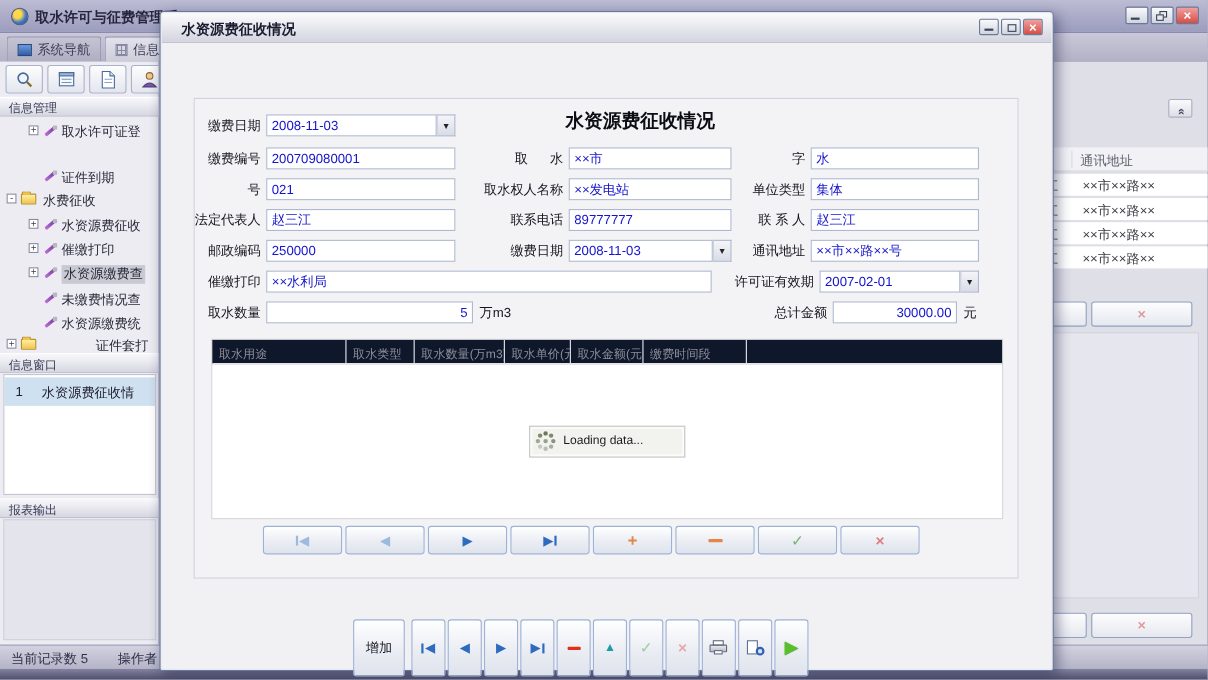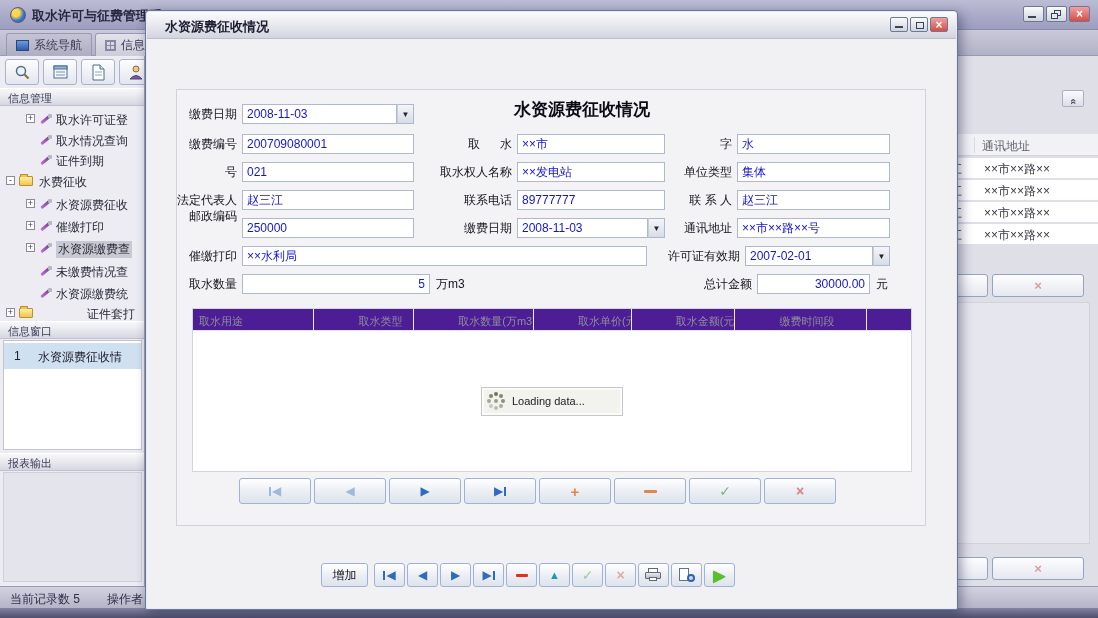--- a/index.html
+++ b/index.html
@@ -114,21 +114,21 @@
     font-size:17px; font-weight:bold; color:#0c0c14; }
   .flabel { position:absolute; height:20px; font-size:12px; color:#14141c; text-align:right; line-height:20px; white-space:pre; }
   .finput { position:absolute; height:20px; border:1px solid #aeb8d0; background:#fff;
     font-family:"Liberation Sans","DejaVu Sans",sans-serif; font-size:12px; color:#1414cc; padding:0 4px; }
   .finput.rt { text-align:right; }
   .combo-arrow { position:absolute; width:17px; height:20px; border:1px solid #aeb8d0; border-left:1px solid #c6cede;
     background:linear-gradient(#f4f5f8,#d8dce6); text-align:center; font-size:8px; color:#23232e; line-height:19px; }
   .funit { position:absolute; height:20px; font-size:12px; color:#14141c; line-height:20px; }
 
   .d-table { position:absolute; left:15px; top:218px; width:720px; height:164px; background:#fff; border:1px solid #d4d4dc; }
-  .d-thead { display:flex; height:22px; background:#4c1d95; border-bottom:1px solid #e2e2e8;gap:38px; }
+  .d-thead { display:flex; height:22px; background:#0f172a; border-bottom:1px solid #e2e2e8; }
   .d-th { font-size:11px; color:#8e8e9a; padding:5px 0 0 6px; border-right:1px solid #ebebf0; overflow:hidden; white-space:nowrap; }
   .d-tbody { position:relative; height:140px; display:flex; align-items:center; justify-content:center; }
   .loading-box { display:flex; align-items:center; gap:8px; width:142px; height:29px;
     border:1px solid #c6c6cc; background:#f2f2ee; box-shadow:inset 0 0 0 2px #fbfbf8; padding-left:10px; }
   .spinner { width:4px; height:4px; border-radius:50%; background:#9aa08e; margin:0 6px 0 2px;
     box-shadow:7px 0 0 #8b927e, 5px 5px 0 #a8ad9e, 0 7px 0 #b9bdb2, -5px 5px 0 #c6c9c0,
       -7px 0 0 #a0a894, -5px -5px 0 #7d8a6a, 0 -7px 0 #69795a, 5px -5px 0 #7f8a74; }
   .loading-txt { font-size:11px; color:#1c1c1c; }
 
   .navrow { position:absolute; left:62px; top:388px; display:flex; gap:3px; }
@@ -138,21 +138,21 @@
   .tri-lite { color:#9db9dc; }
   .tri-blue { color:#2e6bc0; }
   .vbar { width:2px; height:9px; }
   .vbar.lite { background:#9db9dc; } .vbar.blue { background:#2e6bc0; }
   .g-plus { color:#e5854a; font-size:15px; font-weight:bold; }
   .hminus { width:13px; height:3px; background:#e5854a; border-radius:1px; }
   .g-check { color:#79b579; font-size:14px; font-weight:bold; }
   .g-x { color:#dd7f7f; font-size:14px; font-weight:bold; }
 
   .d-toolbar { position:absolute; left:0; top:552px; width:811px; height:36px; }
-  .sbtn { position:absolute; top:0; height:24px; border:1px solid #9db2d6; border-radius:3px;
+  .sbtn { position:absolute; top:0; height:52px; border:1px solid #9db2d6; border-radius:3px;
     background:linear-gradient(#ffffff,#eaedf3 55%,#dfe3ec); display:flex; align-items:center; justify-content:center; gap:1px; }
   .sbtn.add { width:47px; font-size:12px; color:#14141c; }
   .sbtn.mini { width:31px; }
   .hminus2 { width:12px; height:3px; background:#e03018; border-radius:1px; }
   .g-up { color:#1f9aa8; font-size:11px; }
   .g-check2 { color:#a2cba2; font-size:14px; font-weight:bold; }
   .g-x2 { color:#e4a8a8; font-size:14px; font-weight:bold; }
   .g-play { color:#58c028; font-size:16px; text-shadow:0 0 1px #2a8010; }
   .ic-print { position:relative; width:17px; height:14px; }
   .ic-print .pp { position:absolute; left:3px; top:0; width:10px; height:5px; background:#fff; border:1px solid #606878; }
@@ -229,24 +229,20 @@
       </div>
     </div>
 
     <div class="sec-hdr" style="top:32px;">信息管理</div>
 
     <div class="tree-item" style="top:54px;">
       <span class="twisty" style="left:26px;">+</span>
       <span class="ti-tool" style="left:39px;"></span>
       <span class="lbl" style="left:56px;">取水许可证登</span>
     </div>
-    <div class="tree-item" style="top:75px;">
-      <span class="ti-tool" style="left:39px;"></span>
-      <span class="lbl" style="left:56px;">取水情况查询</span>
-    </div>
     <div class="tree-item" style="top:95px;">
       <span class="ti-tool" style="left:39px;"></span>
       <span class="lbl" style="left:56px;">证件到期</span>
     </div>
     <div class="tree-item" style="top:116px;">
       <span class="twisty" style="left:6px;">-</span>
       <span class="ti-folder" style="left:19px;"></span>
       <span class="lbl" style="left:39px;">水费征收</span>
     </div>
     <div class="tree-item" style="top:139px;">
@@ -365,21 +361,21 @@
       <span class="flabel" style="left:495px; top:72px; width:60px;">单位类型</span>
       <input class="finput" style="left: 560px; top: 72px; width: 153px;" value="集体">
 
       <span class="flabel" style="left:0; top:100px; width:60px;">法定代表人</span>
       <input class="finput" style="left: 65px; top: 100px; width: 172px;" value="赵三江">
       <span class="flabel" style="left:240px; top:100px; width:95px;">联系电话</span>
       <input class="finput" style="left: 340px; top: 100px; width: 148px;" value="89777777">
       <span class="flabel" style="left:495px; top:100px; width:60px;">联 系 人</span>
       <input class="finput" style="left: 560px; top: 100px; width: 153px;" value="赵三江">
 
-      <span class="flabel" style="left:0; top:116px; width:60px;">邮政编码</span>
+      <span class="flabel" style="left:0; top:128px; width:60px;">邮政编码</span>
       <input class="finput" style="left: 65px; top: 128px; width: 172px;" value="250000">
       <span class="flabel" style="left:240px; top:128px; width:95px;">缴费日期</span>
       <input class="finput" style="left: 340px; top: 128px; width: 131px;" value="2008-11-03">
       <span class="combo-arrow" style="left:471px; top:128px;">▼</span>
       <span class="flabel" style="left:495px; top:128px; width:60px;">通讯地址</span>
       <input class="finput" style="left: 560px; top: 128px; width: 153px;" value="××市××路××号">
 
       <span class="flabel" style="left:0; top:156px; width:60px;">催缴打印</span>
       <input class="finput" style="left: 65px; top: 156px; width: 405px;" value="××水利局">
       <span class="flabel" style="left:475px; top:156px; width:88px;">许可证有效期</span>

